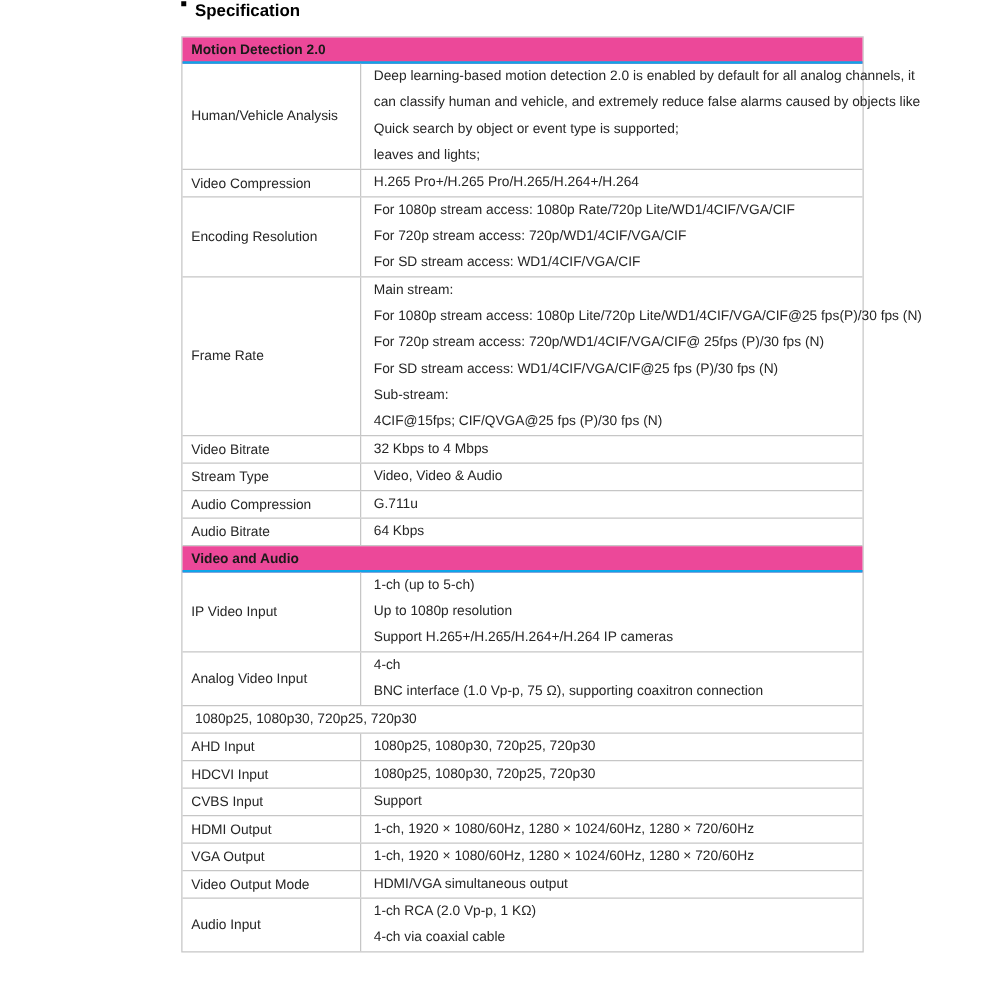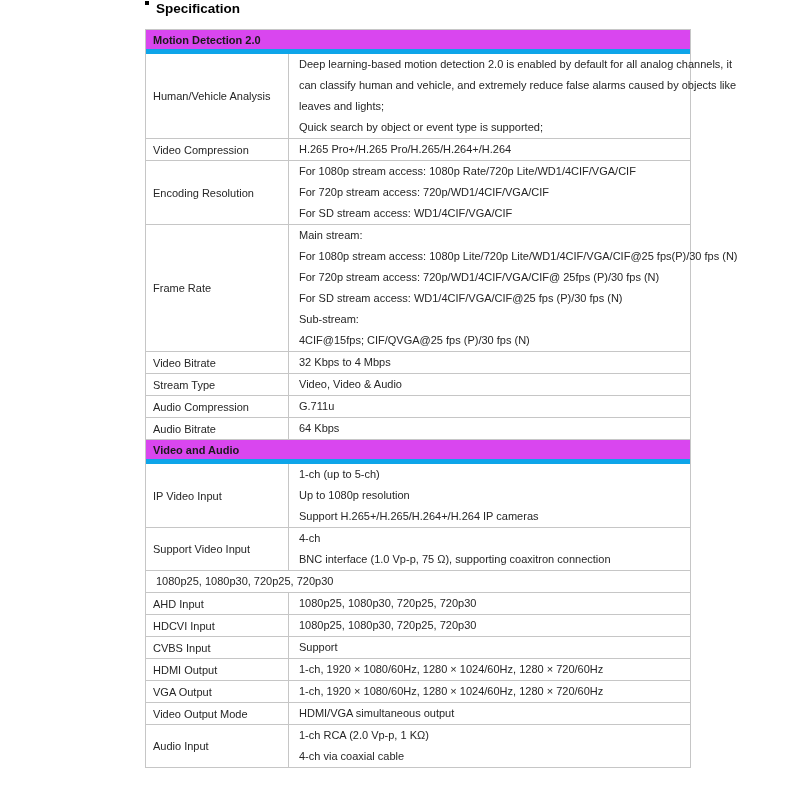--- a/index.html
+++ b/index.html
@@ -36,27 +36,27 @@
     background: #000000;
     flex: none;
   }
   .spec-table {
     border: 1px solid #c6c6c6;
     width: 100%;
     box-sizing: border-box;
     font-size: 11px;
   }
   .section-row {
-    background: #d946ef;
+    background: #ec4899;
     font-weight: bold;
     height: 19px;
     display: flex;
     align-items: center;
     padding-left: 7px;
-    border-bottom: 5px solid #0ea5e9;
+    border-bottom: 2px solid #0ea5e9;
     color: #1a1a1a;
   }
   .spec-row {
     display: flex;
     border-bottom: 1px solid #c6c6c6;
   }
   .spec-row:last-child {
     border-bottom: none;
   }
   .label-cell {
@@ -92,22 +92,22 @@
     <span class="bullet"></span>
     <span>Specification</span>
   </div>
   <div class="spec-table">
       <div class="section-row">Motion Detection 2.0</div>
       <div class="spec-row">
         <div class="label-cell">Human/Vehicle Analysis</div>
         <div class="value-cell">
           <div class="line">Deep learning-based motion detection 2.0 is enabled by default for all analog channels, it</div>
           <div class="line">can classify human and vehicle, and extremely reduce false alarms caused by objects like</div>
+          <div class="line">Quick search by object or event type is supported;</div>
           <div class="line">leaves and lights;</div>
-          <div class="line">Quick search by object or event type is supported;</div>
         </div>
       </div>
       <div class="spec-row">
         <div class="label-cell">Video Compression</div>
         <div class="value-cell">
           <div class="line">H.265 Pro+/H.265 Pro/H.265/H.264+/H.264</div>
         </div>
       </div>
       <div class="spec-row">
         <div class="label-cell">Encoding Resolution</div>
@@ -155,21 +155,21 @@
       <div class="section-row">Video and Audio</div>
       <div class="spec-row">
         <div class="label-cell">IP Video Input</div>
         <div class="value-cell">
           <div class="line">1-ch (up to 5-ch)</div>
           <div class="line">Up to 1080p resolution</div>
           <div class="line">Support H.265+/H.265/H.264+/H.264 IP cameras</div>
         </div>
       </div>
       <div class="spec-row">
-        <div class="label-cell">Support Video Input</div>
+        <div class="label-cell">Analog Video Input</div>
         <div class="value-cell">
           <div class="line">4-ch</div>
           <div class="line">BNC interface (1.0 Vp-p, 75 Ω), supporting coaxitron connection</div>
         </div>
       </div>
       <div class="spec-row">
         <div class="value-cell">
           <div class="line">1080p25, 1080p30, 720p25, 720p30</div>
         </div>
       </div>

